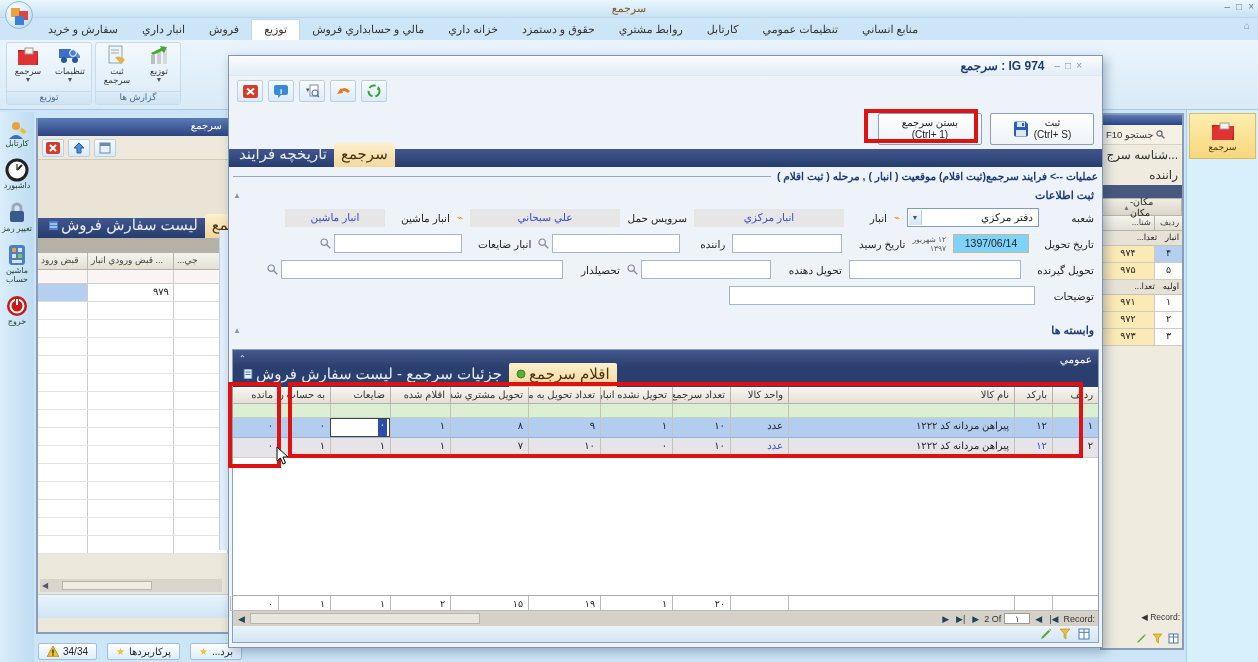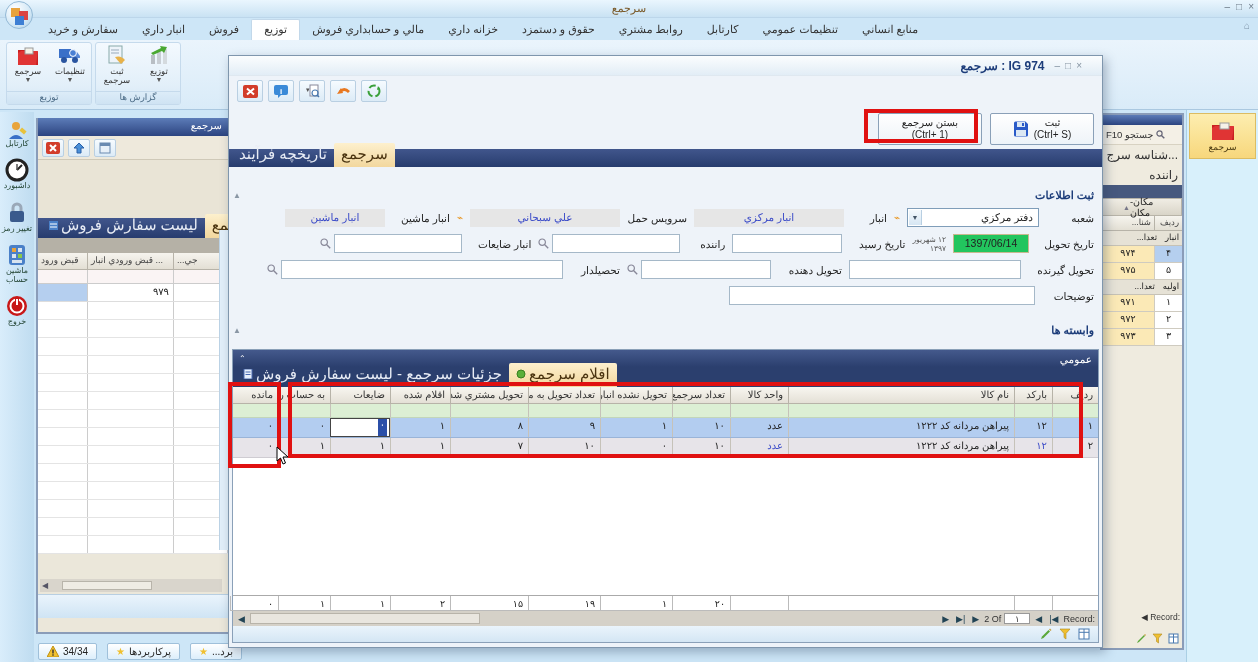--- a/index.html
+++ b/index.html
@@ -120,21 +120,21 @@
   .sect .t { font-weight:bold; color:#1d3d7a; font-size:11px; }
   .sect .tri { color:#8a97a5; font-size:8px; }
 
   .frow { position:absolute; right:8px; left:4px; display:flex; direction:rtl; align-items:center; }
   .flabel { color:#222; white-space:nowrap; font-size:10.5px; }
   .valbox { height:18px; background:#e6e6e6; color:#3b4bc8; font-size:10.5px; text-align:center; padding-top:2px; overflow:hidden; white-space:nowrap; }
   .tbox { height:19px; background:#fff; border:1px solid #a5b8c8; }
   .combo { height:19px; background:#fff; border:1px solid #7f9db9; position:relative; font-size:10.5px; padding:2px 5px 0 16px; text-align:right; }
   .combo .dd { position:absolute; left:1px; top:1px; bottom:1px; width:13px; background:linear-gradient(#f4f9fd,#d6e6f3);
     border-right:1px solid #b8cfe2; font-size:7px; color:#456; text-align:center; padding-top:4px; }
-  .datebox { height:19px; background:#22c55e; border:1px solid #c8b890; font-size:10.5px; direction:ltr; text-align:center; padding-top:2px; }
+  .datebox { height:19px; background:#7dd3fc; border:1px solid #c8b890; font-size:10.5px; direction:ltr; text-align:center; padding-top:2px; }
   .hint { font-size:7.5px; color:#555; line-height:1.2; text-align:right; direction:rtl; }
   .srch { display:flex; direction:rtl; align-items:center; gap:3px; }
   .pin { color:#e8941d; font-size:10px; }
 
   
   .gpanel { position:absolute; left:3px; top:293px; width:867px; height:294px; border:1px solid #8aa0b8; background:#fff; display:flex; flex-direction:column; }
   .gp-bar { height:17px; background:linear-gradient(#44598c,#2b3f6e); color:#fff; display:flex; direction:rtl;
     align-items:center; justify-content:space-between; padding:0 6px; font-size:10.5px; }
   .gp-tabs { height:20px; background:#2b3f6e; display:flex; align-items:flex-end; direction:ltr; padding-left:3px; }
   .grow { display:flex; direction:rtl; flex-shrink:0; }
@@ -626,20 +626,24 @@
 
   <div class="dlg-tabstrip">
     <div class="tab">
         <span>تاريخچه فرآيند</span>
       </div>
     <div class="tab active">
         <span>سرجمع</span>
       </div>
   </div>
 
+  <div class="dlg-bread">
+    <span class="bread-txt">عمليات --&gt; فرايند سرجمع(ثبت اقلام)   موقعيت ( انبار ) , مرحله ( ثبت اقلام )</span>
+    <span class="bread-line"></span>
+  </div>
 
   <div class="sect" style="top:131px">
     <span class="t">ثبت اطلاعات</span>
     <span class="tri">▲</span>
   </div>
 
   <div class="frow" style="top:152px; gap:7px">
     <span class="flabel" style="width:48px">شعبه</span>
     <span class="combo" style="width:132px">
       <span>دفتر مرکزي</span><span class="dd">▼</span>

